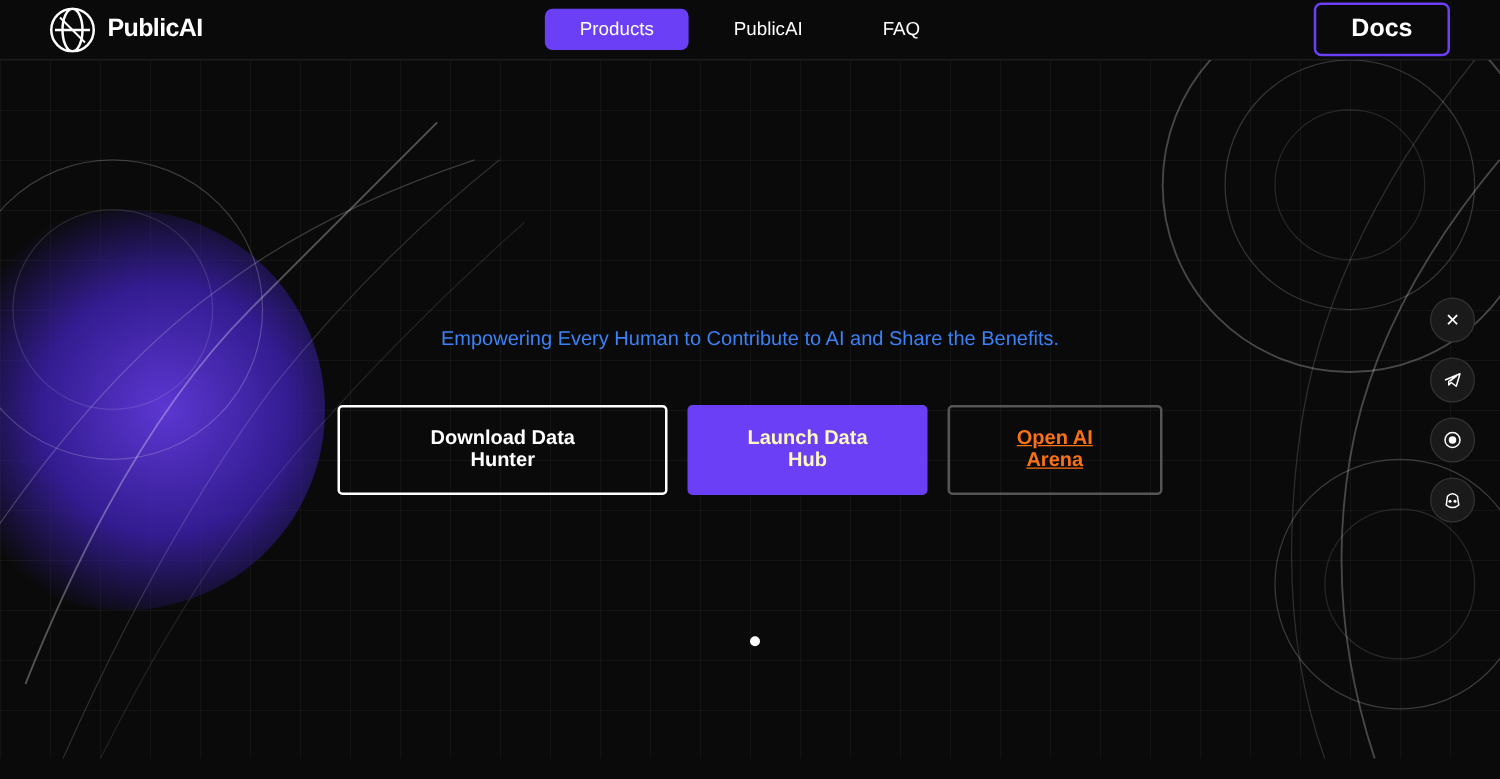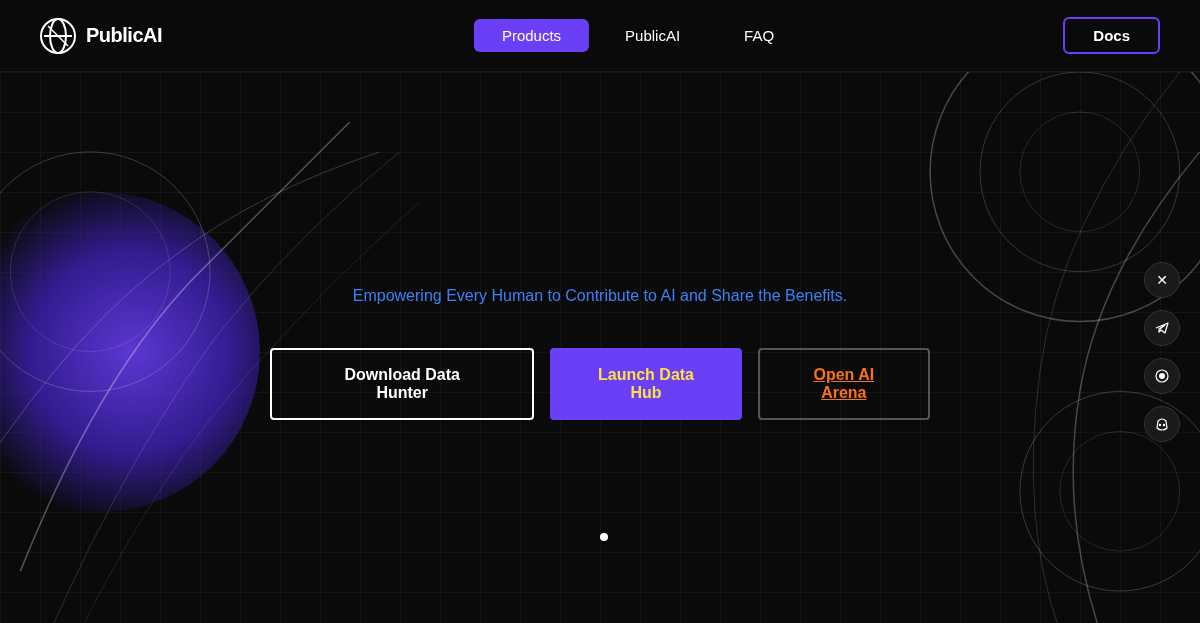--- a/index.html
+++ b/index.html
@@ -15,21 +15,21 @@
     }
 
     
     nav {
       position: relative;
       z-index: 10;
       display: flex;
       align-items: center;
       justify-content: space-between;
       padding: 0 40px;
-      height: 72px;
+      height: 48px;
       background: #0a0a0a;
       border-bottom: 1px solid #1a1a1a;
     }
 
     .logo {
       display: flex;
       align-items: center;
       gap: 10px;
     }
 
@@ -45,41 +45,40 @@
       letter-spacing: -0.5px;
     }
 
     .nav-links {
       display: flex;
       align-items: center;
       gap: 8px;
       position: absolute;
       left: 50%;
       transform: translateX(-50%);
-      margin-left: 38px;
     }
 
     .nav-link {
       padding: 8px 28px;
       font-size: 15px;
       font-weight: 500;
       color: #ffffff;
       text-decoration: none;
       border-radius: 6px;
       cursor: pointer;
     }
 
     .nav-link.active {
       background: #6b3ff5;
       color: #fff;
     }
 
     .docs-btn {
       padding: 8px 28px;
-      font-size: 15px;
+      font-size: 20px;
       font-weight: 600;
       color: #ffffff;
       border: 2px solid #6b3ff5;
       border-radius: 6px;
       background: transparent;
       cursor: pointer;
     }
 
     
     .hero {
@@ -201,21 +200,21 @@
       background: transparent;
       border: 2px solid #ffffff;
       border-radius: 4px;
       cursor: pointer;
     }
 
     .btn-primary {
       padding: 16px 36px;
       font-size: 16px;
       font-weight: 600;
-      color: #fde047;
+      color: #fef9c3;
       background: #6b3ff5;
       border: 2px solid #6b3ff5;
       border-radius: 4px;
       cursor: pointer;
     }
 
     .btn-outline-white {
       padding: 16px 36px;
       font-size: 16px;
       font-weight: 600;

